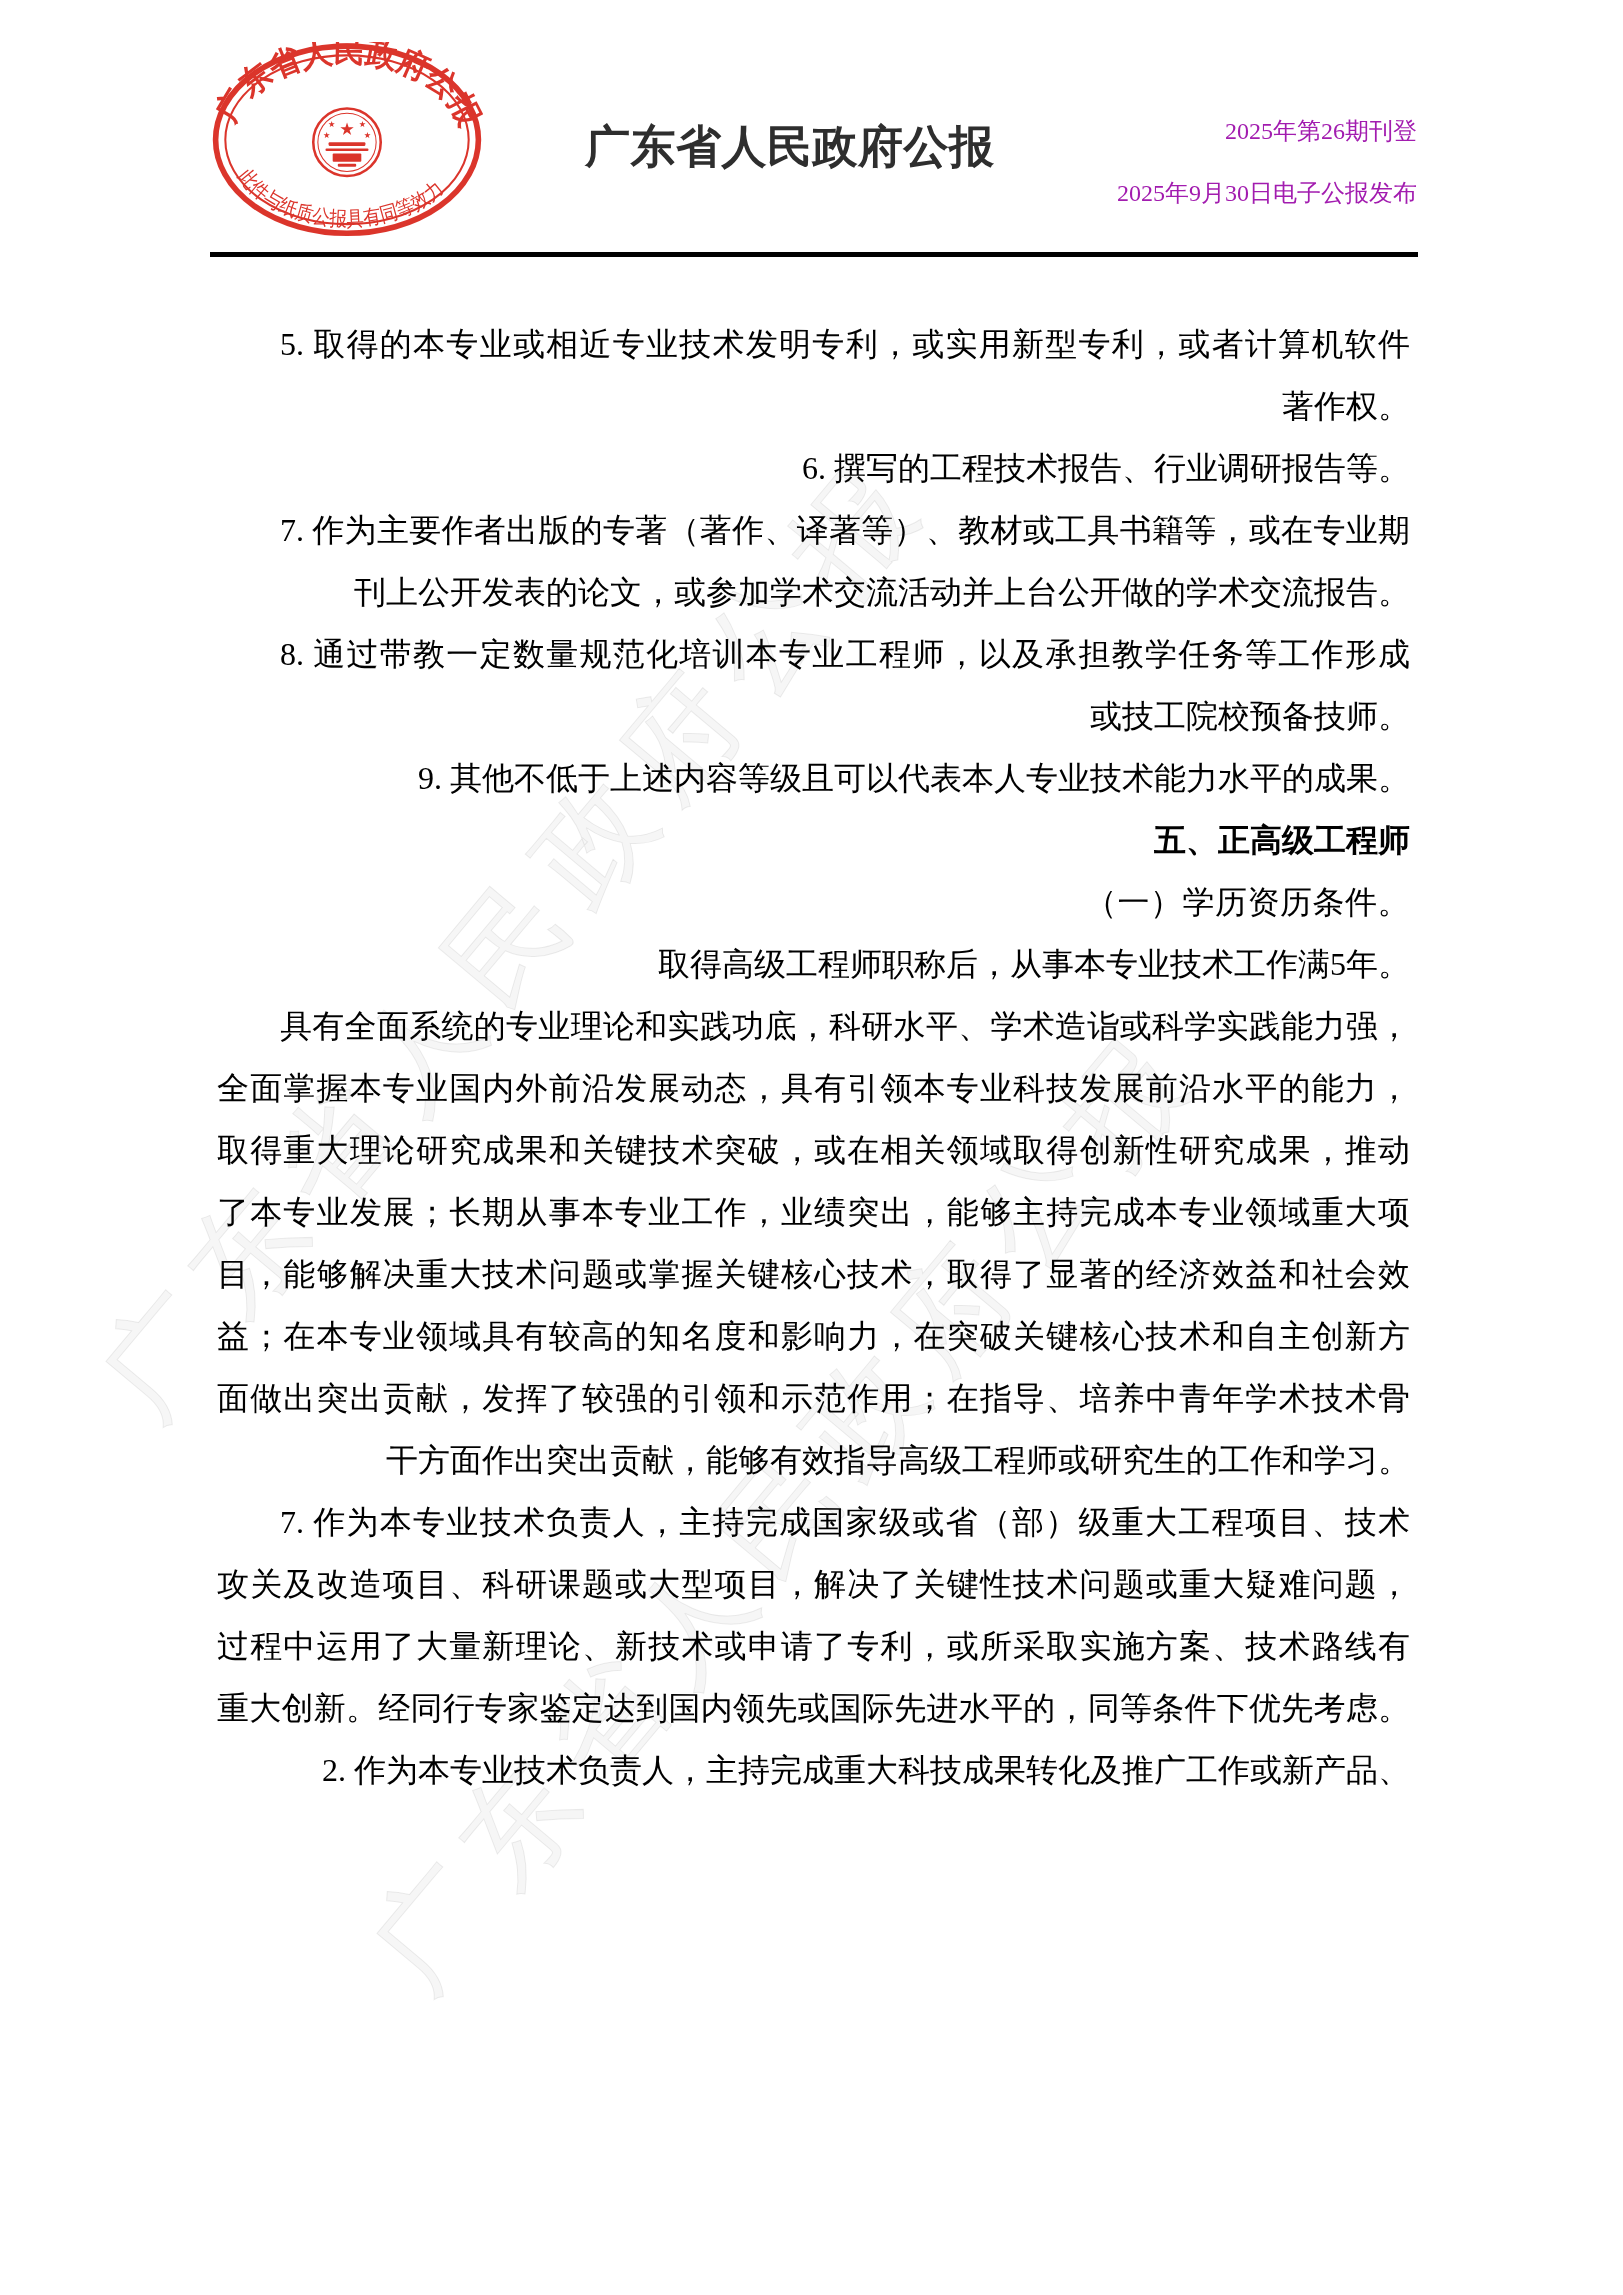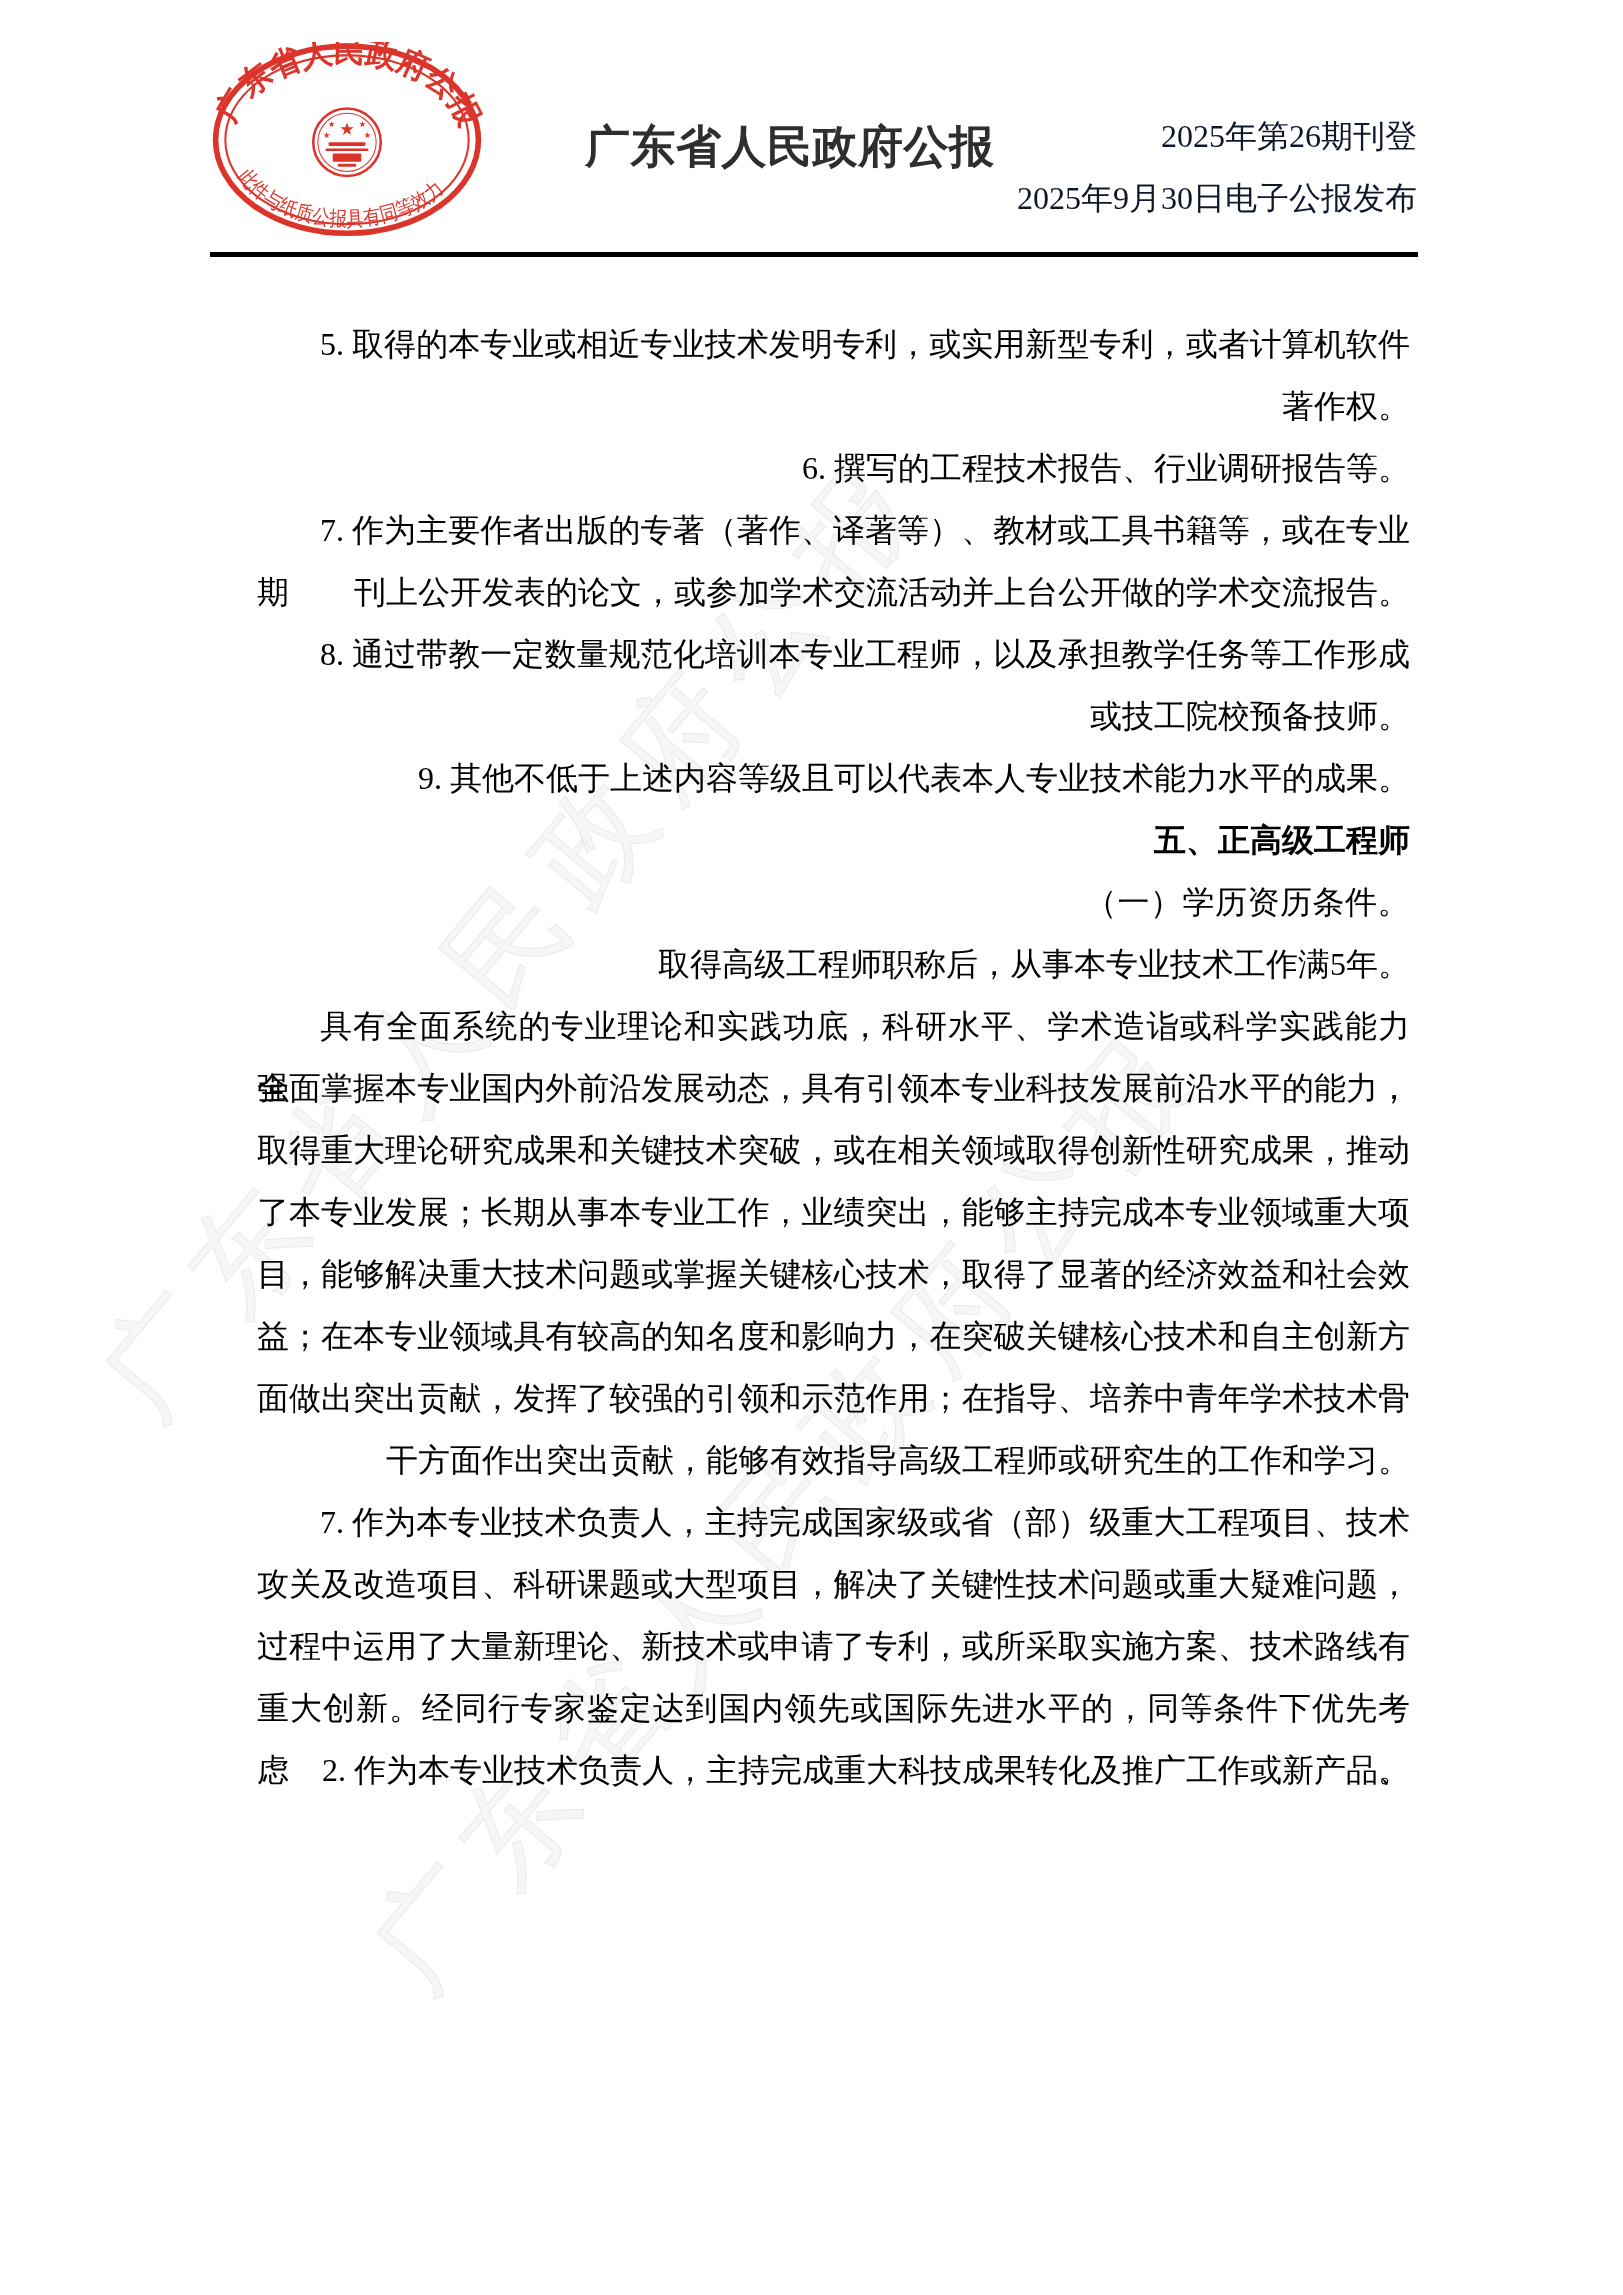--- a/index.html
+++ b/index.html
@@ -20,32 +20,32 @@
   .wm2{left:337px;top:1922px;}
   
   .seal{position:absolute;left:211px;top:42px;width:272px;height:196px;opacity:.93;}
   .title{
     position:absolute;left:585px;top:117px;
     font-family:"Liberation Sans","DejaVu Sans",sans-serif;
     font-size:45px;font-weight:900;letter-spacing:0.5px;color:#2e2e2e;white-space:nowrap;
   }
   .hdr-note{
     position:absolute;right:206px;text-align:right;
-    font-size:32px;color:#0f172a;white-space:nowrap;
+    font-size:24px;color:#a21caf;white-space:nowrap;
   }
   .hdr-note.issue{top:115px;}
   .hdr-note.release{top:177px;}
   .divider{position:absolute;left:210px;top:252px;width:1208px;height:4.6px;background:#000;}
   
   .doc-body{position:absolute;left:217px;top:313px;width:1193px;}
   .line{
     height:62px;line-height:62px;font-size:32px;
     text-align:right;white-space:normal;
   }
-  .line.j{text-align:justify;text-align-last:justify;text-justify:distribute;margin-left:40px;}
+  .line.j{text-align:justify;text-align-last:justify;text-justify:distribute;}
   .line.i{text-indent:63px;}
   .line.hei{font-family:"Liberation Sans","DejaVu Sans",sans-serif;font-weight:700;}
   .line.kai{letter-spacing:0.5px;}
 </style>
 </head>
 <body>
 
 <div class="page">
 
   <div class="wm wm1">广东省人民政府公报</div>

